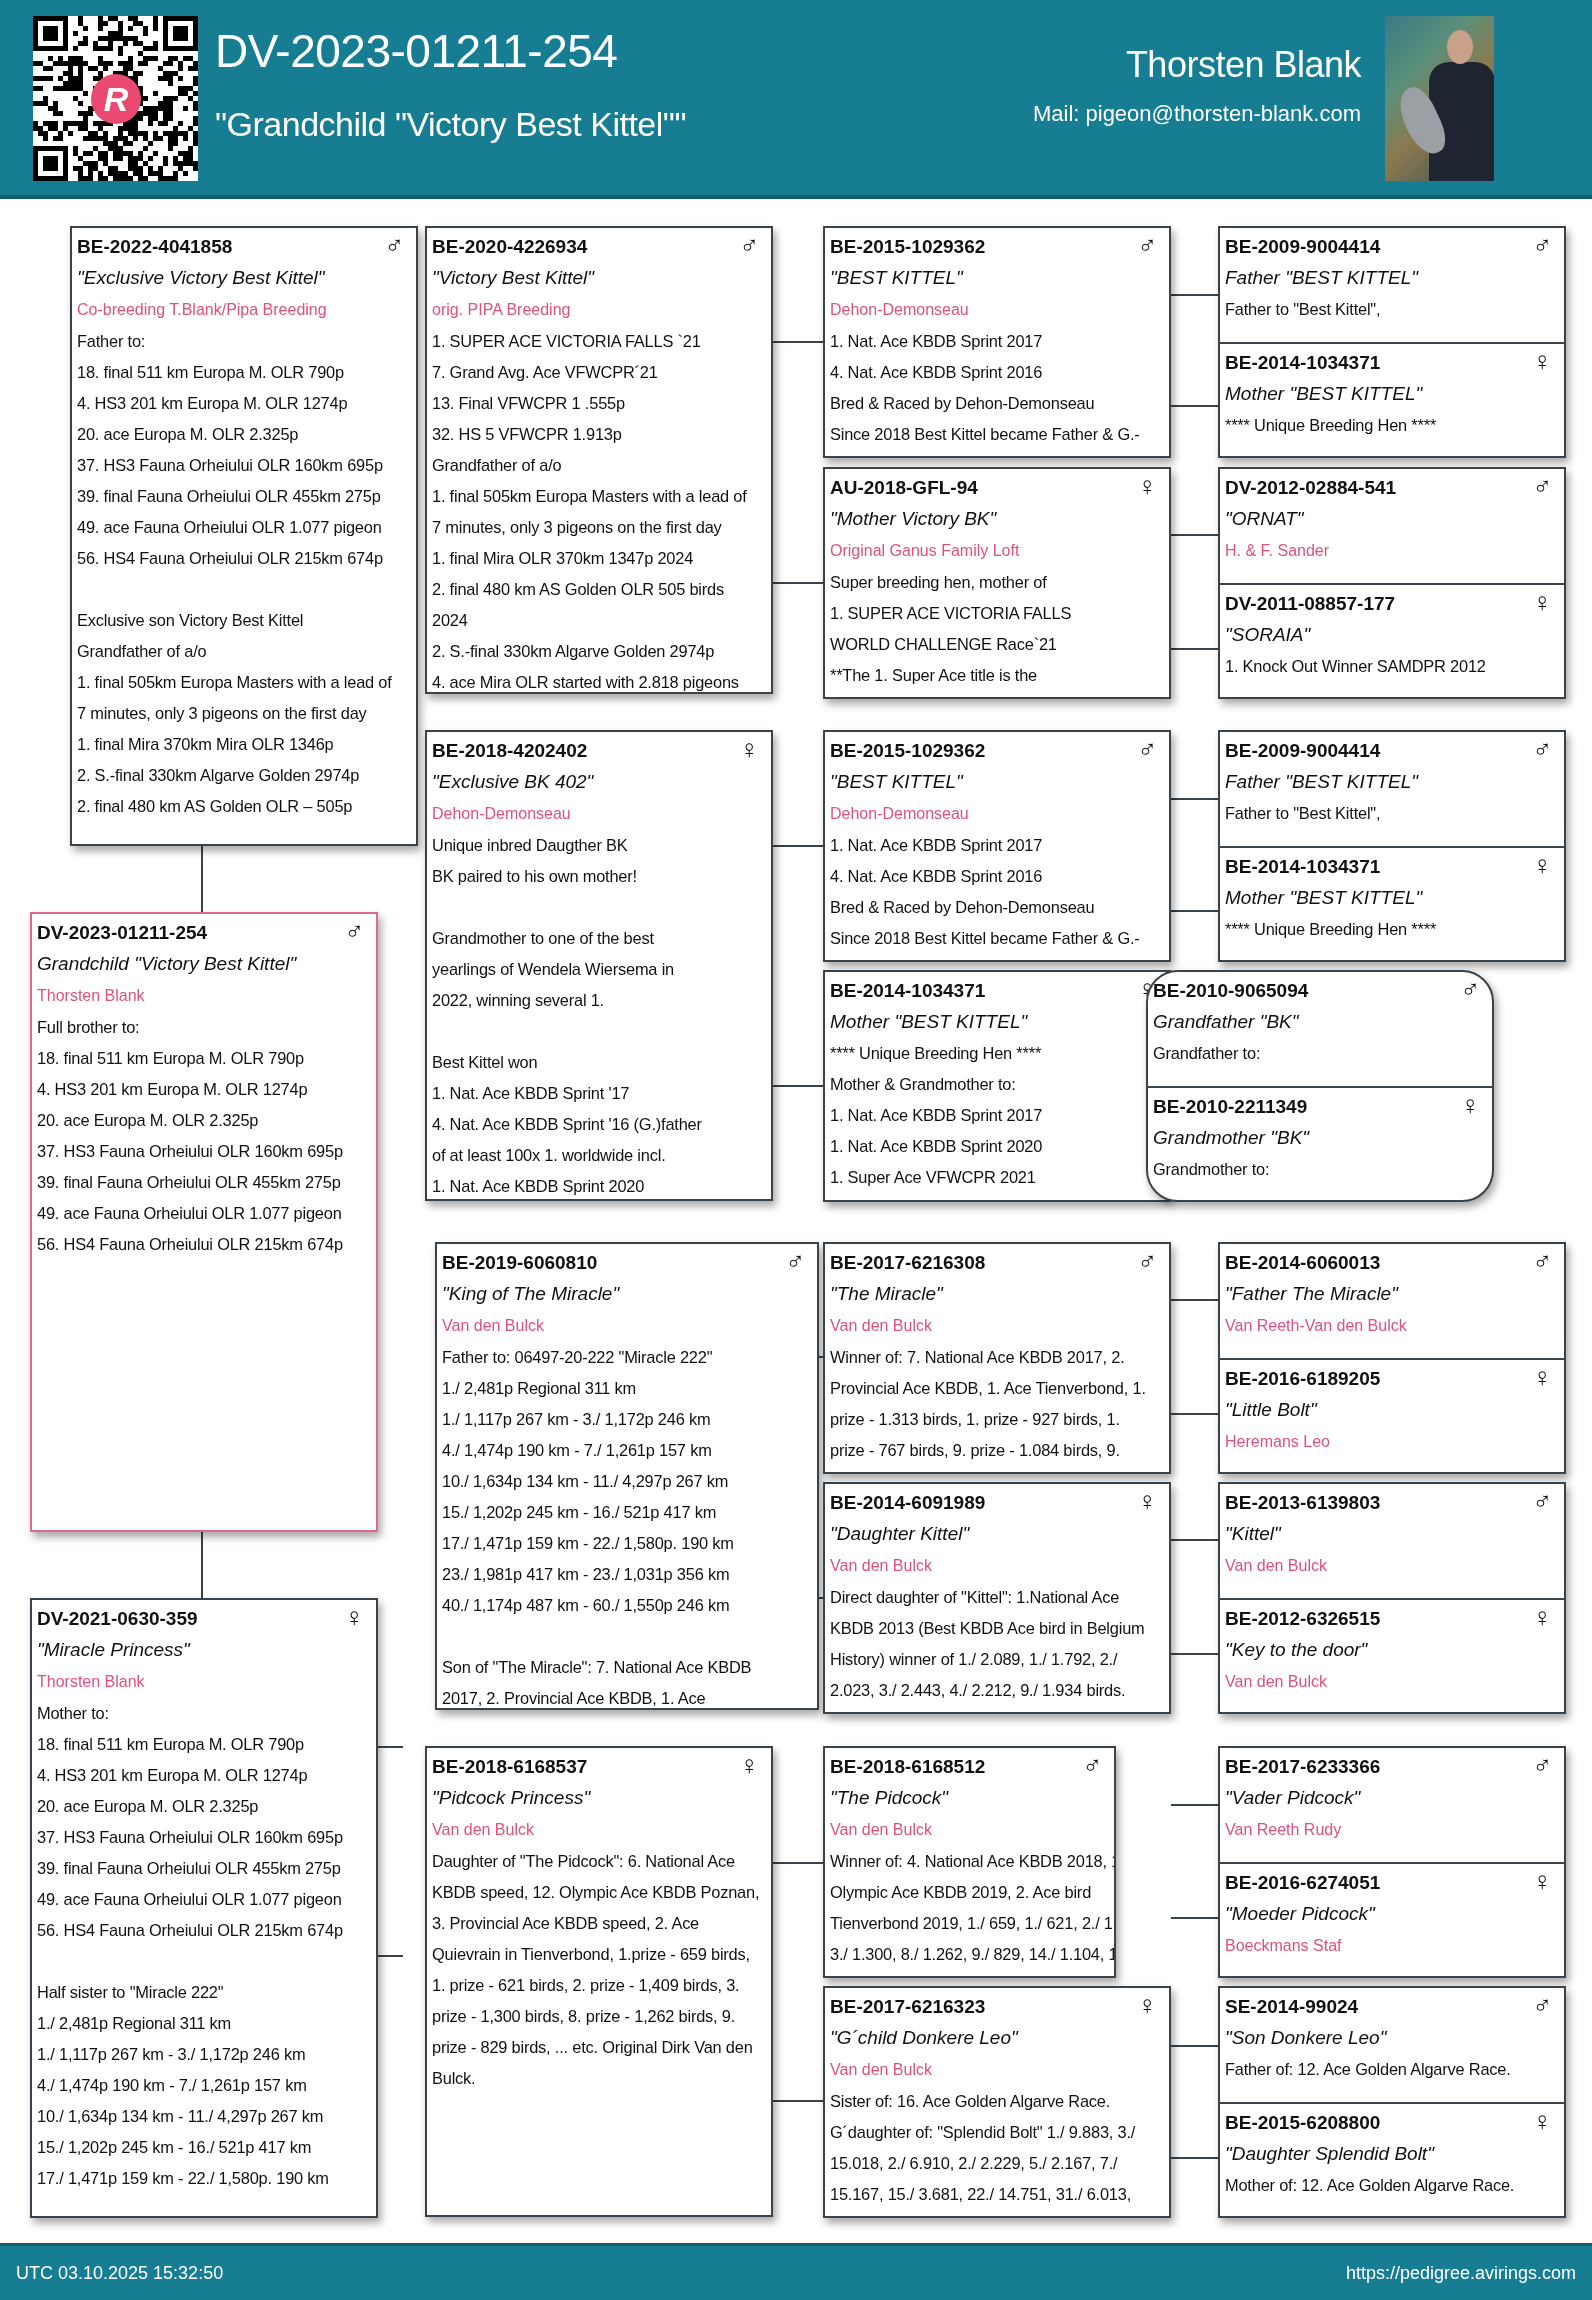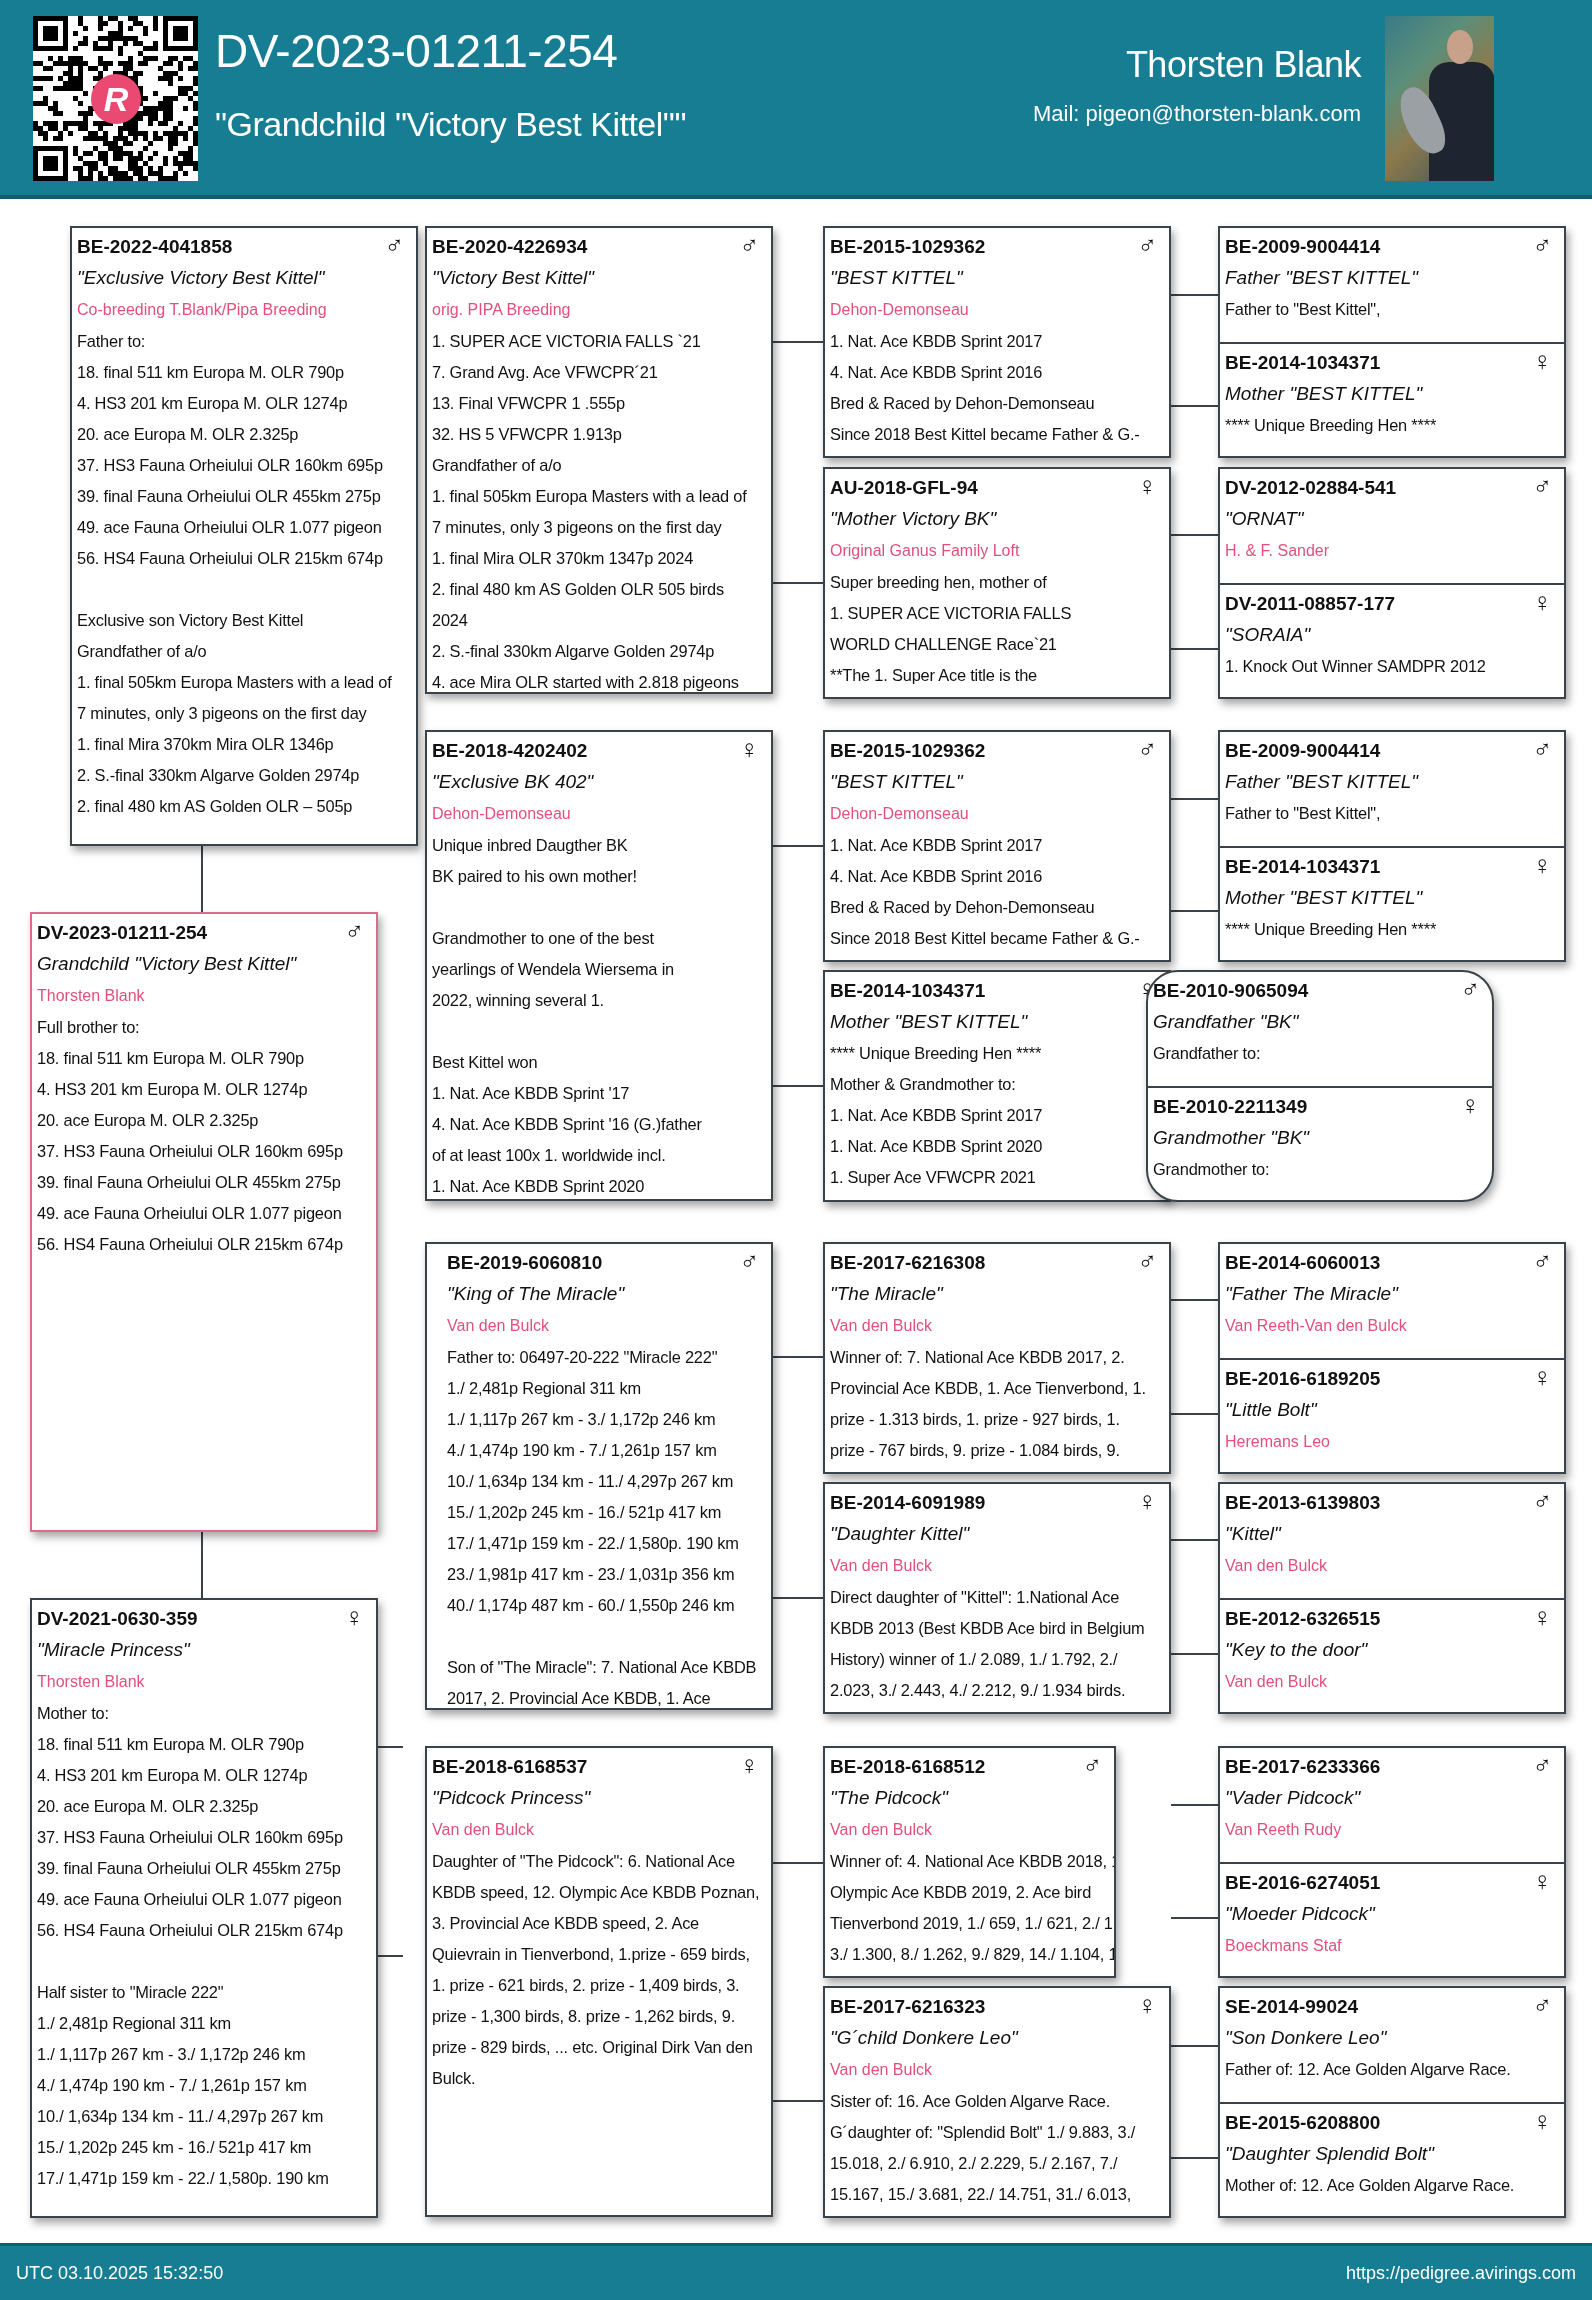--- a/index.html
+++ b/index.html
@@ -649,21 +649,21 @@
       <div class="line">yearlings of Wendela Wiersema in</div>
       <div class="line">2022, winning several 1.</div>
       <div class="line"></div>
       <div class="line">Best Kittel won</div>
       <div class="line">1. Nat. Ace KBDB Sprint '17</div>
       <div class="line">4. Nat. Ace KBDB Sprint '16 (G.)father</div>
       <div class="line">of at least 100x 1. worldwide incl.</div>
       <div class="line">1. Nat. Ace KBDB Sprint 2020</div>
     </div>
   </div>
-<div class="card" style="left:425px; top:1242px; width:348px; height:468px;padding-left:15px;">
+<div class="card" style="left:435px; top:1242px; width:384px; height:468px;">
     <div class="inner">
       <div class="ring">BE-2019-6060810</div>
       <div class="sex">♂</div>
       <div class="pname">"King of The Miracle"</div>
       <div class="breeder">Van den Bulck</div>
       <div class="line">Father to: 06497-20-222 "Miracle 222"</div>
       <div class="line">1./ 2,481p Regional 311 km</div>
       <div class="line">1./ 1,117p 267 km -  3./ 1,172p 246 km</div>
       <div class="line">4./ 1,474p 190 km - 7./ 1,261p 157 km</div>
       <div class="line">10./ 1,634p 134 km - 11./ 4,297p 267 km</div>

